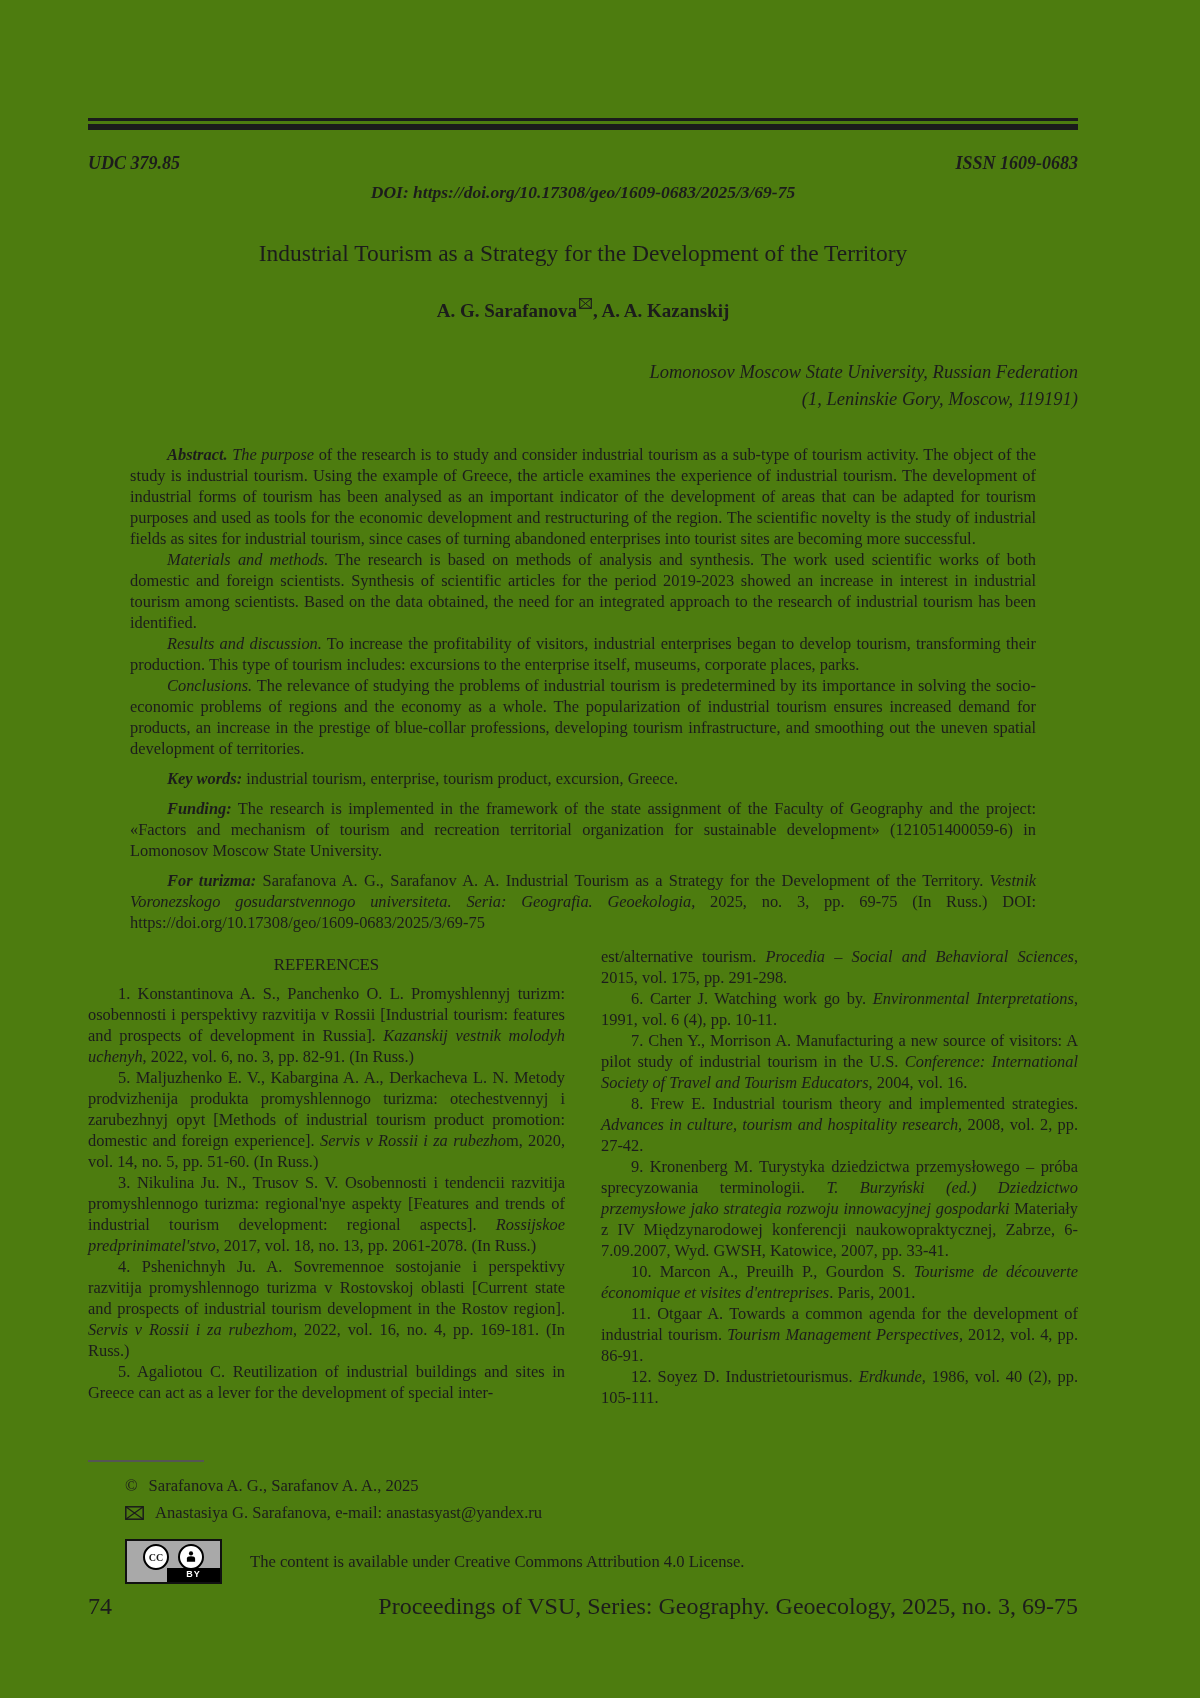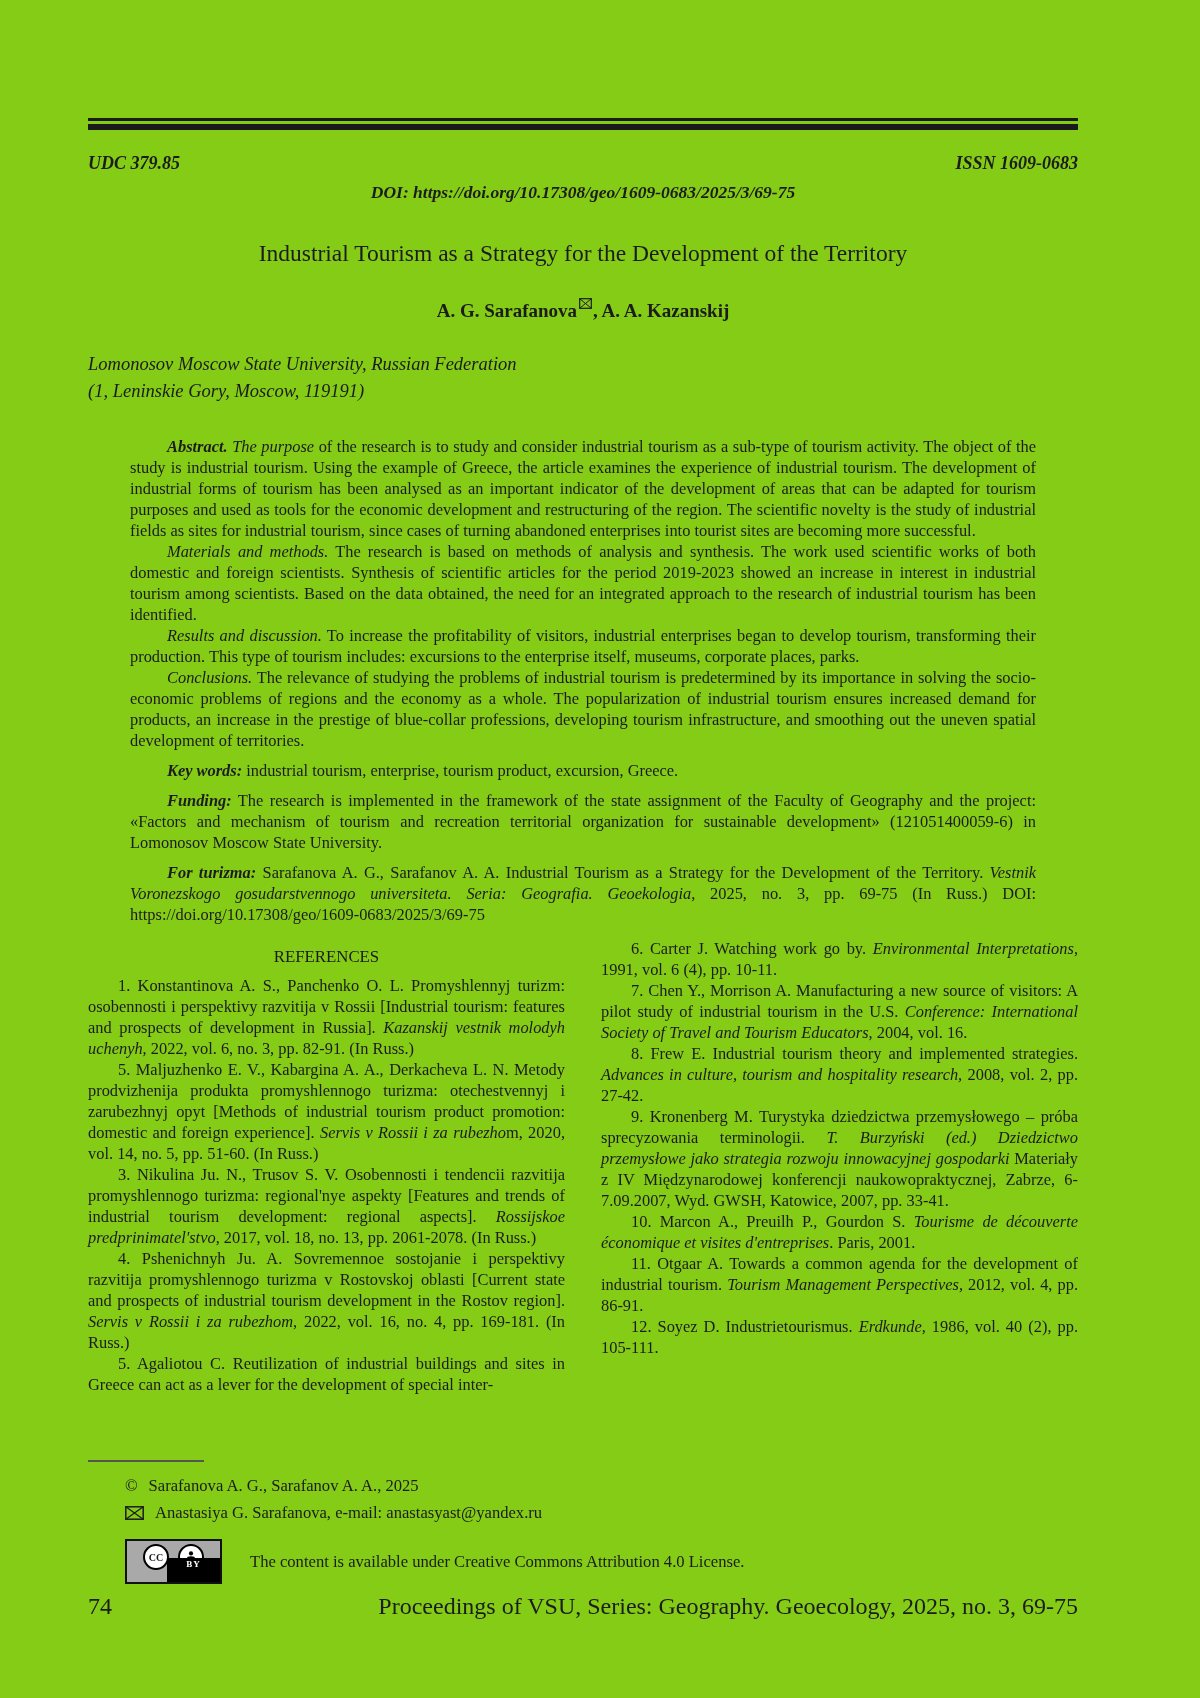--- a/index.html
+++ b/index.html
@@ -1,60 +1,60 @@
 <!DOCTYPE html>
 <html><head>
 <meta charset="utf-8">
 <style>
   html,body { margin:0; padding:0; background:#e8e8e8; }
   .page {
-    width:1200px; height:1698px; margin:0 auto; background:#84cc16;
+    width:1200px; height:1698px; margin:0 auto; background:#4d7c0f;
     position:relative; box-sizing:border-box;
     padding:118px 122px 0 88px;
     font-family:"Liberation Serif","DejaVu Serif",serif;
     color:#1c1c1c; overflow:hidden;
   }
   .it { font-style:italic; }
   .bi { font-weight:bold; font-style:italic; }
 
   .top-rule { border-top:3px solid #1b1b1b; border-bottom:6px solid #1b1b1b; height:3px; }
 
   .meta-row { display:flex; justify-content:space-between; margin-top:22px;
               font-weight:bold; font-style:italic; font-size:18px; line-height:22px; }
   .doi-line { font-weight:bold; font-style:italic; font-size:17.5px; margin-top:7px; line-height:22px;text-align:center; }
 
   .paper-title { margin-top:36px; text-align:center; font-weight:normal; font-size:23.5px; line-height:28px; }
 
   .byline { margin-top:33px; text-align:center; font-weight:bold; font-size:19px; }
   .sup-env { display:inline-block; transform:translateY(-8px); margin:0 1px 0 2px; }
 
-  .affiliation { margin-top:29px; text-align:left; font-style:italic; font-size:18.5px; line-height:27px; }
+  .affiliation { margin-top:37px; text-align:right; font-style:italic; font-size:18.5px; line-height:27px; }
 
   .abstract { margin:31px 42px 0 42px; font-size:16.4px; line-height:21px; text-align:justify; }
   .abstract p { margin:0; text-indent:37px; }
   .abstract p:nth-child(n+5) { margin-top:9px; }
 
   .refs { display:flex; gap:36px; margin-top:13px; }
   .ref-col { width:477px; font-size:16.4px; line-height:21px; text-align:justify; }
   .ref-head { text-align:center; margin:8px; font-size:16.8px; }
   .ref-col p.ref-item { margin:0; text-indent:30px; }
   .ref-col p.ref-item.cont { text-indent:0; }
 
   .footnote { position:absolute; left:88px; top:1460px; width:900px; font-size:16.6px; }
   .foot-sep { width:116px; border-top:2px solid #555; margin:0 0 10px 0; }
   .foot-line { display:flex; align-items:center; gap:11px; padding-left:37px; line-height:27px; }
   .cc-row { margin-top:13px; display:flex; align-items:center; gap:28px; padding-left:37px; }
   .cc-badge { width:97px; height:45px; background:#a9a9a9; border:2px solid #111; box-sizing:border-box;
               position:relative; display:flex; justify-content:center; gap:9px; padding-top:3px; }
   .cc-circle { width:26px; height:26px; border-radius:50%; background:#fff; border:2.5px solid #000;
                box-sizing:border-box; display:flex; align-items:center; justify-content:center;
                font-weight:bold; font-size:11px; font-family:Liberation Serif, serif; }
-  .cc-bar { position:absolute; left:40px; right:0; bottom:0; height:24px; background:#000;
+  .cc-bar { position:absolute; left:40px; right:0; bottom:0; height:14px; background:#000;
             color:#fff; font-size:9px; font-weight:bold; text-align:center; line-height:13px;
-            font-family:Liberation Serif, serif; letter-spacing:1px; }
+            font-family:Liberation Sans, sans-serif; letter-spacing:1px; }
   .bottom-bar { position:absolute; left:88px; right:122px; top:1593px;
                 display:flex; justify-content:space-between; font-size:24px; }
 </style>
 </head>
 <body>
 
 <div class="page">
 
   <div class="top-rule"></div>
 
@@ -91,20 +91,21 @@
   <div class="refs">
     <div class="ref-col">
       <p class="ref-head">REFERENCES</p>
     <p class="ref-item"><span>1. Konstantinova A. S., Panchenko O. L. Promyshlennyj turizm: osobennosti i perspektivy razvitija v Rossii [Industrial tourism: features and prospects of development in Russia]. </span><span class="it">Kazanskij vestnik molodyh uchenyh</span><span>, 2022, vol. 6, no. 3, pp. 82-91. (In Russ.)</span></p>
         <p class="ref-item"><span>5. Maljuzhenko E. V., Kabargina A. A., Derkacheva L. N. Metody prodvizhenija produkta promyshlennogo turizma: otechestvennyj i zarubezhnyj opyt [Methods of industrial tourism product promotion: domestic and foreign experience]. </span><span class="it">Servis v Rossii i za rubezho</span><span>m, 2020, vol. 14, no. 5, pp. 51-60. (In Russ.)</span></p>
         <p class="ref-item"><span>3. Nikulina Ju. N., Trusov S. V. Osobennosti i tendencii razvitija promyshlennogo turizma: regional'nye aspekty [Features and trends of industrial tourism development: regional aspects]. </span><span class="it">Rossijskoe predprinimatel'stvo</span><span>, 2017, vol. 18, no. 13, pp. 2061-2078. (In Russ.)</span></p>
         <p class="ref-item"><span>4. Pshenichnyh Ju. A. Sovremennoe sostojanie i perspektivy razvitija promyshlennogo turizma v Rostovskoj oblasti [Current state and prospects of industrial tourism development in the Rostov region]. </span><span class="it">Servis v Rossii i za rubezhom</span><span>, 2022, vol. 16, no. 4, pp. 169-181. (In Russ.)</span></p>
         <p class="ref-item"><span>5. Agaliotou C. Reutilization of industrial buildings and sites in Greece can act as a lever for the development of special inter-</span></p>
       </div>
     <div class="ref-col">
+        <p class="ref-item cont"><span>est/alternative tourism. </span><span class="it">Procedia – Social and Behavioral Sciences</span><span>, 2015, vol. 175, pp. 291-298.</span></p>
         <p class="ref-item"><span>6. Carter J. Watching work go by. </span><span class="it">Environmental Interpretations</span><span>, 1991, vol. 6 (4), pp. 10-11.</span></p>
         <p class="ref-item"><span>7. Chen Y., Morrison A. Manufacturing a new source of visitors: A pilot study of industrial tourism in the U.S. </span><span class="it">Conference: International Society of Travel and Tourism Educators,</span><span> 2004, vol. 16.</span></p>
         <p class="ref-item"><span>8. Frew E. Industrial tourism theory and implemented strategies. </span><span class="it">Advances in culture, tourism and hospitality research,</span><span> 2008, vol. 2, pp. 27-42.</span></p>
         <p class="ref-item"><span>9. Kronenberg M. Turystyka dziedzictwa przemysłowego – próba sprecyzowania terminologii. </span><span class="it">T. Burzyński (ed.) Dziedzictwo przemysłowe jako strategia rozwoju innowacyjnej gospodarki</span><span> Materiały z IV Międzynarodowej konferencji naukowopraktycznej, Zabrze, 6-7.09.2007, Wyd. GWSH, Katowice, 2007, pp. 33-41.</span></p>
         <p class="ref-item"><span>10. Marcon A., Preuilh P., Gourdon S. </span><span class="it">Tourisme de découverte économique et visites d'entreprises</span><span>. Paris, 2001.</span></p>
         <p class="ref-item"><span>11. Otgaar A. Towards a common agenda for the development of industrial tourism. </span><span class="it">Tourism Management Perspectives,</span><span> 2012, vol. 4, pp. 86-91.</span></p>
         <p class="ref-item"><span>12. Soyez D. Industrietourismus. </span><span class="it">Erdkunde,</span><span> 1986, vol. 40 (2), pp. 105-111.</span></p>
       </div>
   </div>
 

